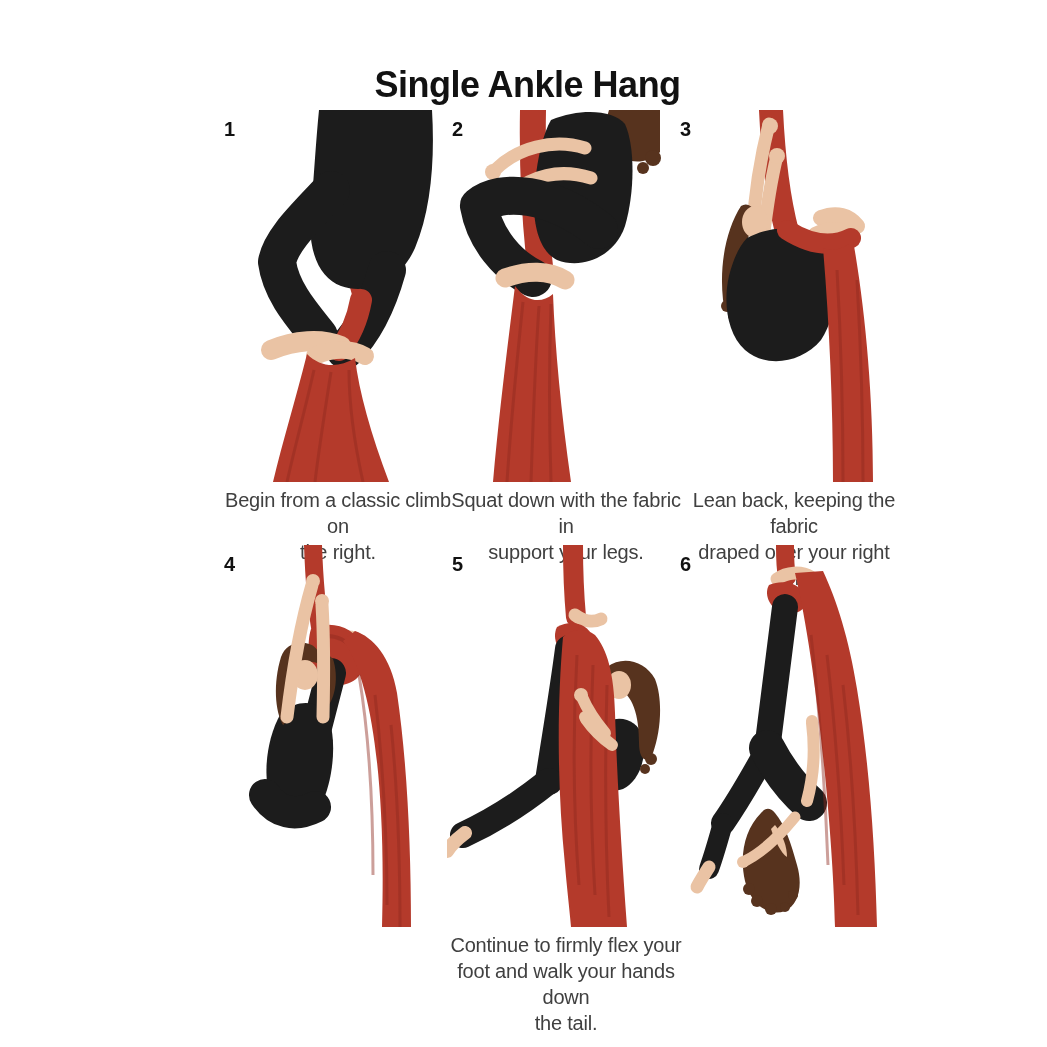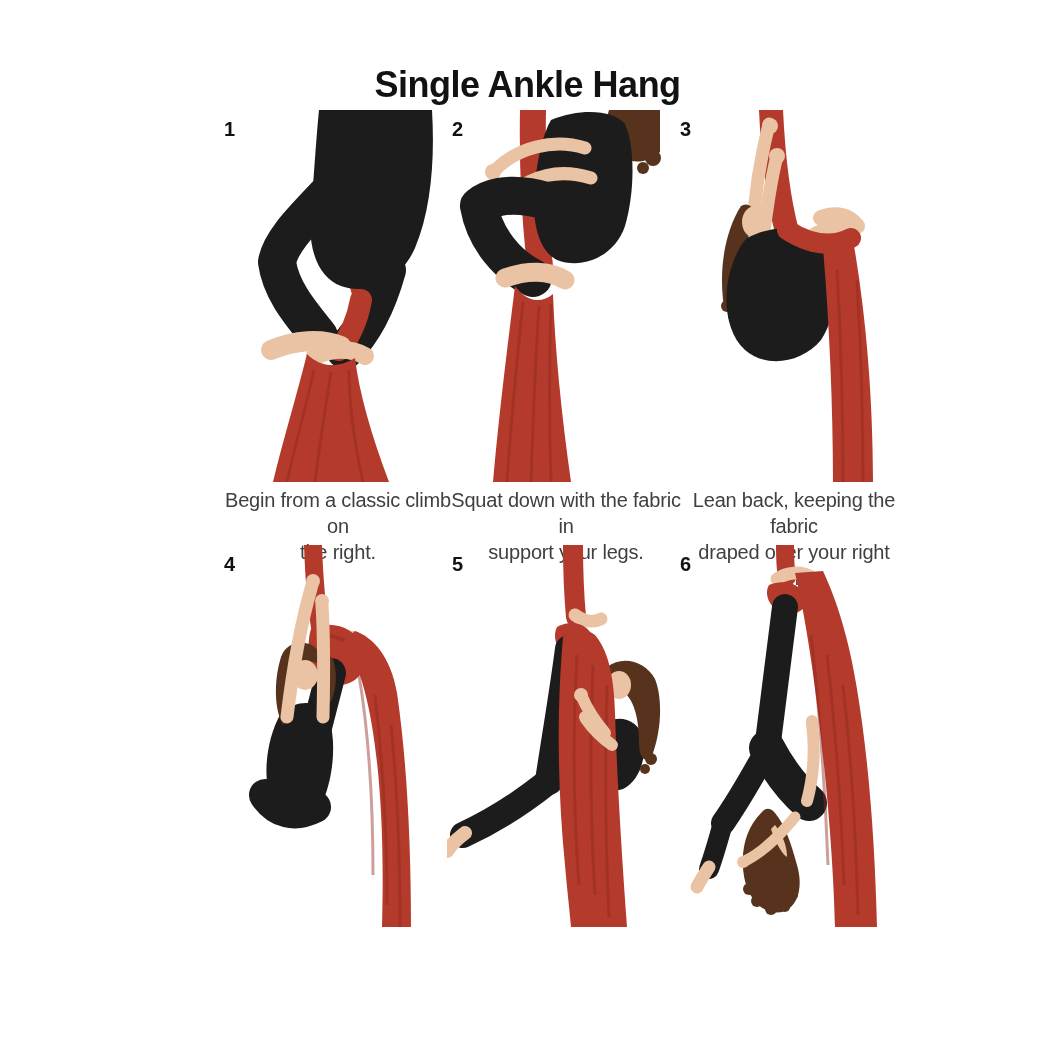--- a/index.html
+++ b/index.html
@@ -167,20 +167,23 @@
           <path class="silkf" d="M116,92 C110,160 110,240 118,320 C120,344 122,360 124,382 L180,382 C174,300 170,230 168,168 C167,128 160,104 148,90 C138,82 124,84 116,92 Z"></path>
           <path class="streak" d="M130,110 C126,180 126,260 132,340" stroke-width="3"></path>
           <path class="streak" d="M146,120 C143,190 143,270 148,350" stroke-width="3"></path>
           <path class="streak" d="M160,140 C158,210 158,290 162,372" stroke-width="3"></path>
           <path class="sk" d="M158,188 C148,176 141,166 135,152" stroke-width="12"></path>
           <path class="sk" d="M165,200 C154,192 146,184 139,174" stroke-width="12"></path>
           <circle class="skf" cx="134" cy="150" r="7"></circle>
           <circle class="skf" cx="138" cy="172" r="6"></circle>
         </svg>
       </div>
+      <p class="caption">Continue to firmly flex your
+foot and walk your hands down
+the tail.</p>
     </div>
 
     <div class="step row2">
       <div class="photo-area">
         <span class="step-number">6</span>
         <svg class="photo-svg" width="228" height="382" viewBox="0 0 228 382" aria-hidden="true">
           <path class="silk" d="M110,0 C110,12 110,22 112,32" stroke-width="18"></path>
           <path class="sk" d="M102,34 C112,27 126,26 136,32" stroke-width="13"></path>
           <path class="silkf" d="M94,40 C108,34 124,38 130,50 C134,62 126,70 110,68 C96,66 88,50 94,40 Z"></path>
           <path class="limb" d="M110,62 C104,110 98,158 92,205" stroke-width="26"></path>

